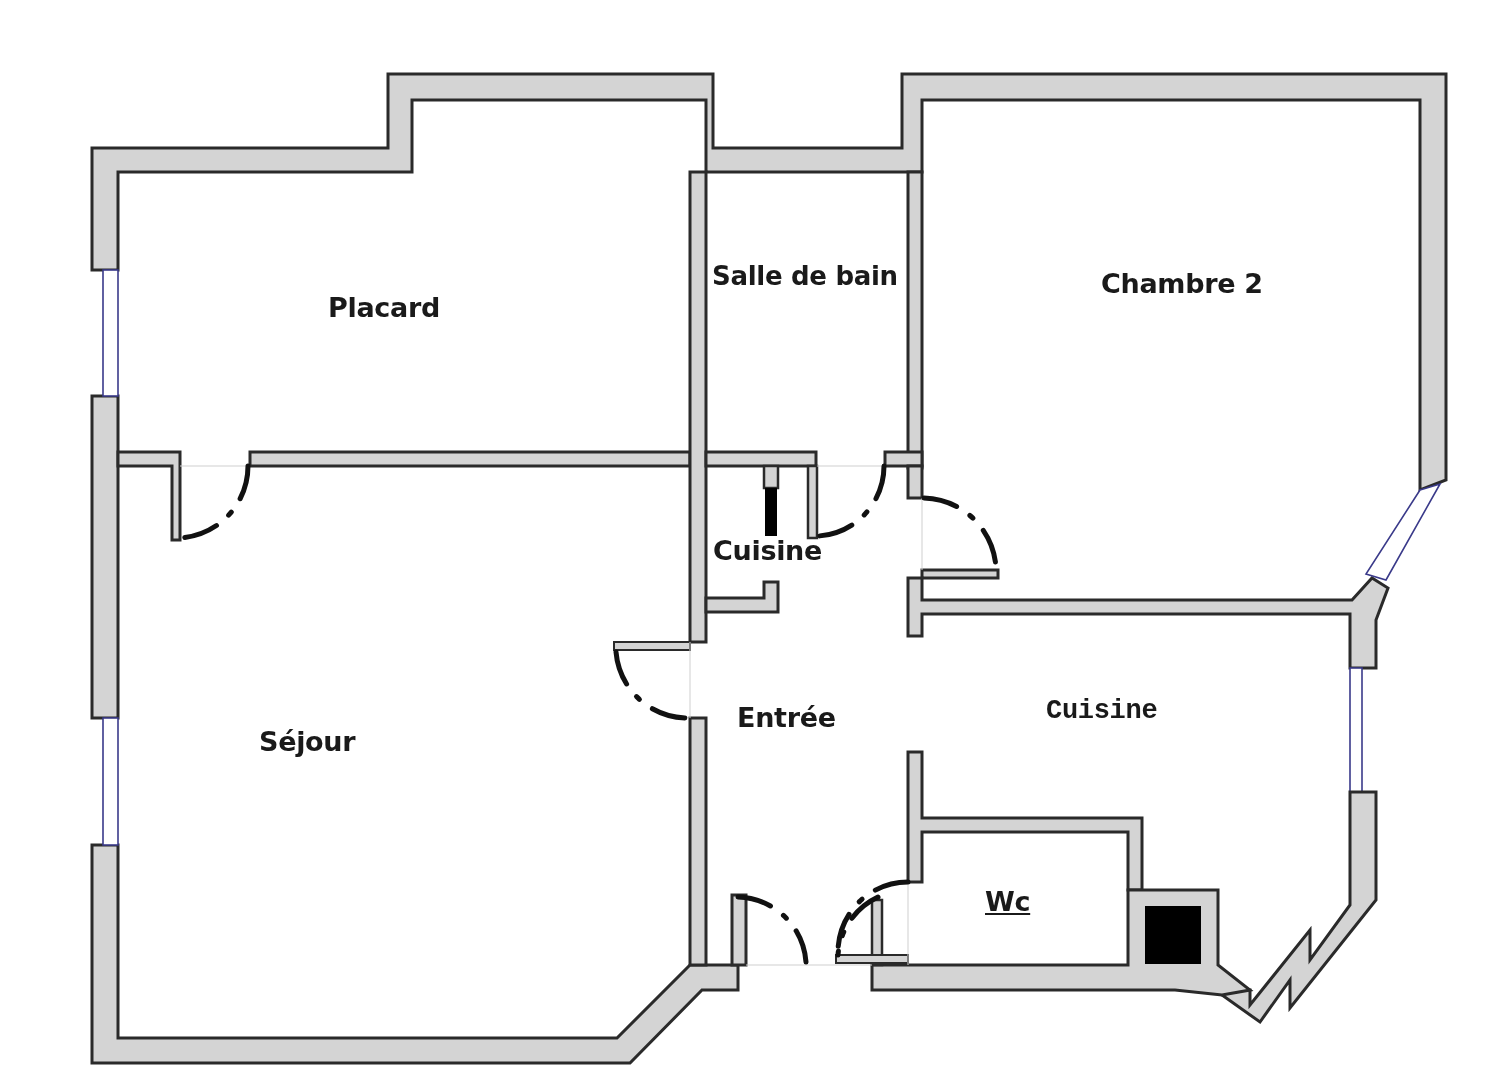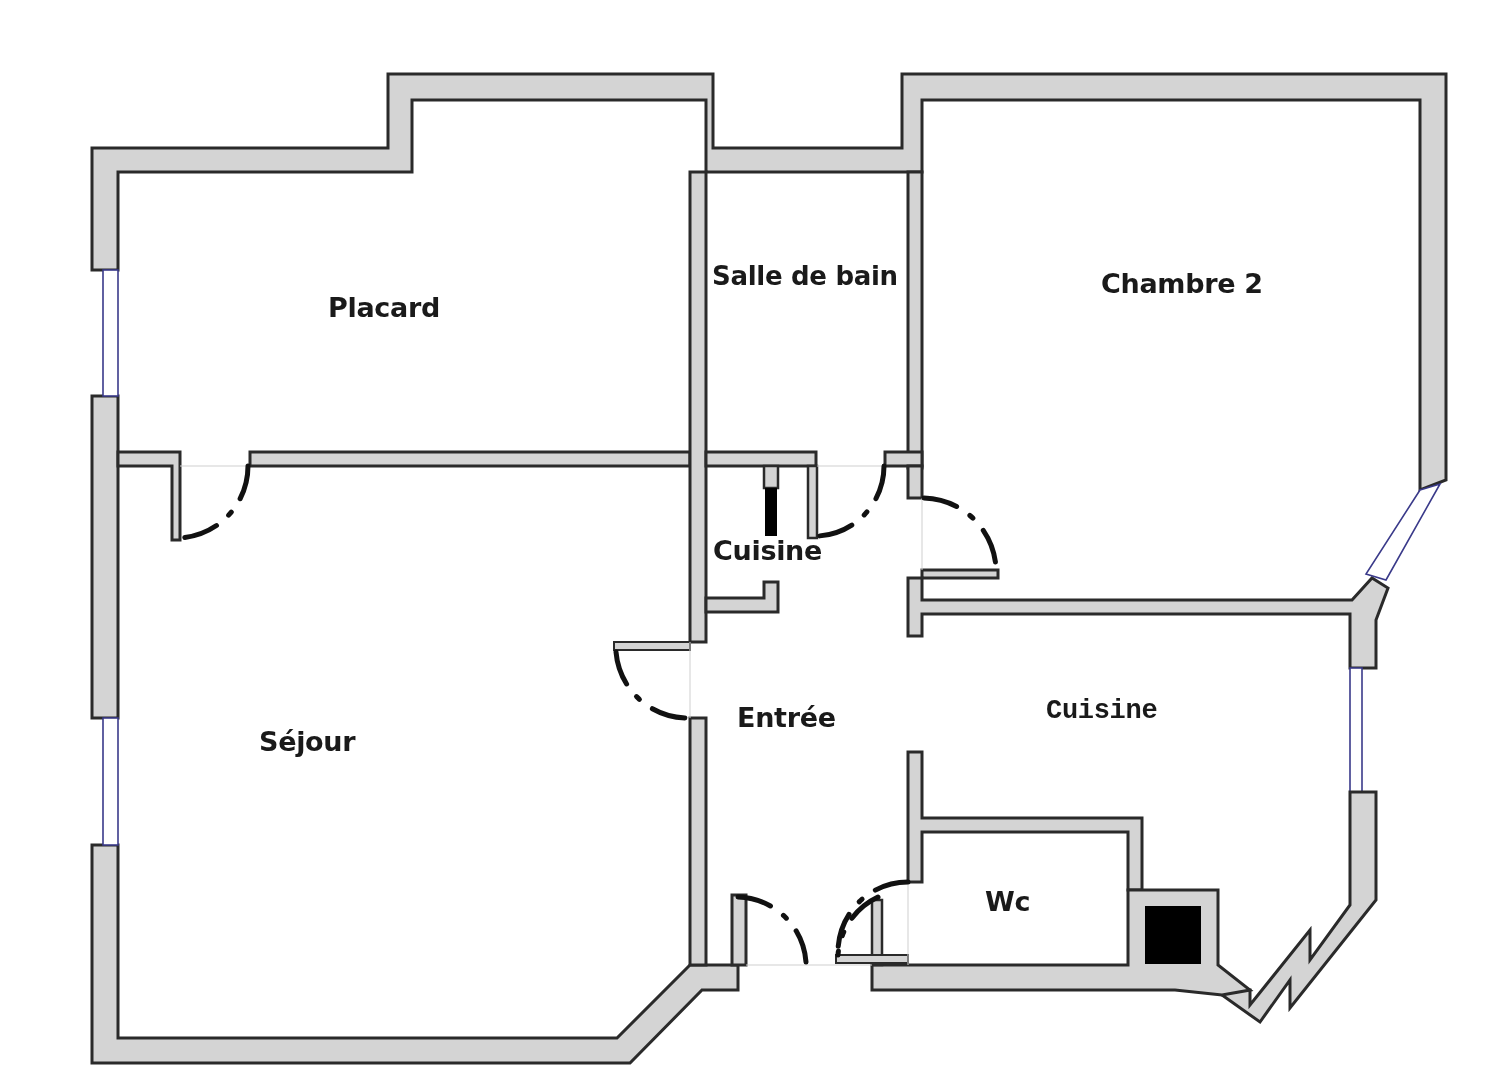--- a/index.html
+++ b/index.html
@@ -82,13 +82,13 @@
   <path class="door-arc" d="M908,882 A70,70 0 0 0 838,952"></path>
 </svg>
 
 <div class="label" style="left:328px; top:292px;">Placard</div>
 <div class="label" style="left:712px; top:261px; font-size:26px;">Salle de bain</div>
 <div class="label" style="left:1085px; top:268px;margin-left:16px;">Chambre 2</div>
 <div class="label" style="left:713px; top:535px;">Cuisine</div>
 <div class="label" style="left:259px; top:726px;">Séjour</div>
 <div class="label" style="left:737px; top:702px;">Entrée</div>
 <div class="label" style="left:1046px; top:696px;font-family:Liberation Mono, monospace;">Cuisine</div>
-<div class="label" style="left:985px; top:886px;">Wc</div>
+<div class="label" style="left:985px; top:886px;text-decoration:underline;">Wc</div>
 
 </body></html>

